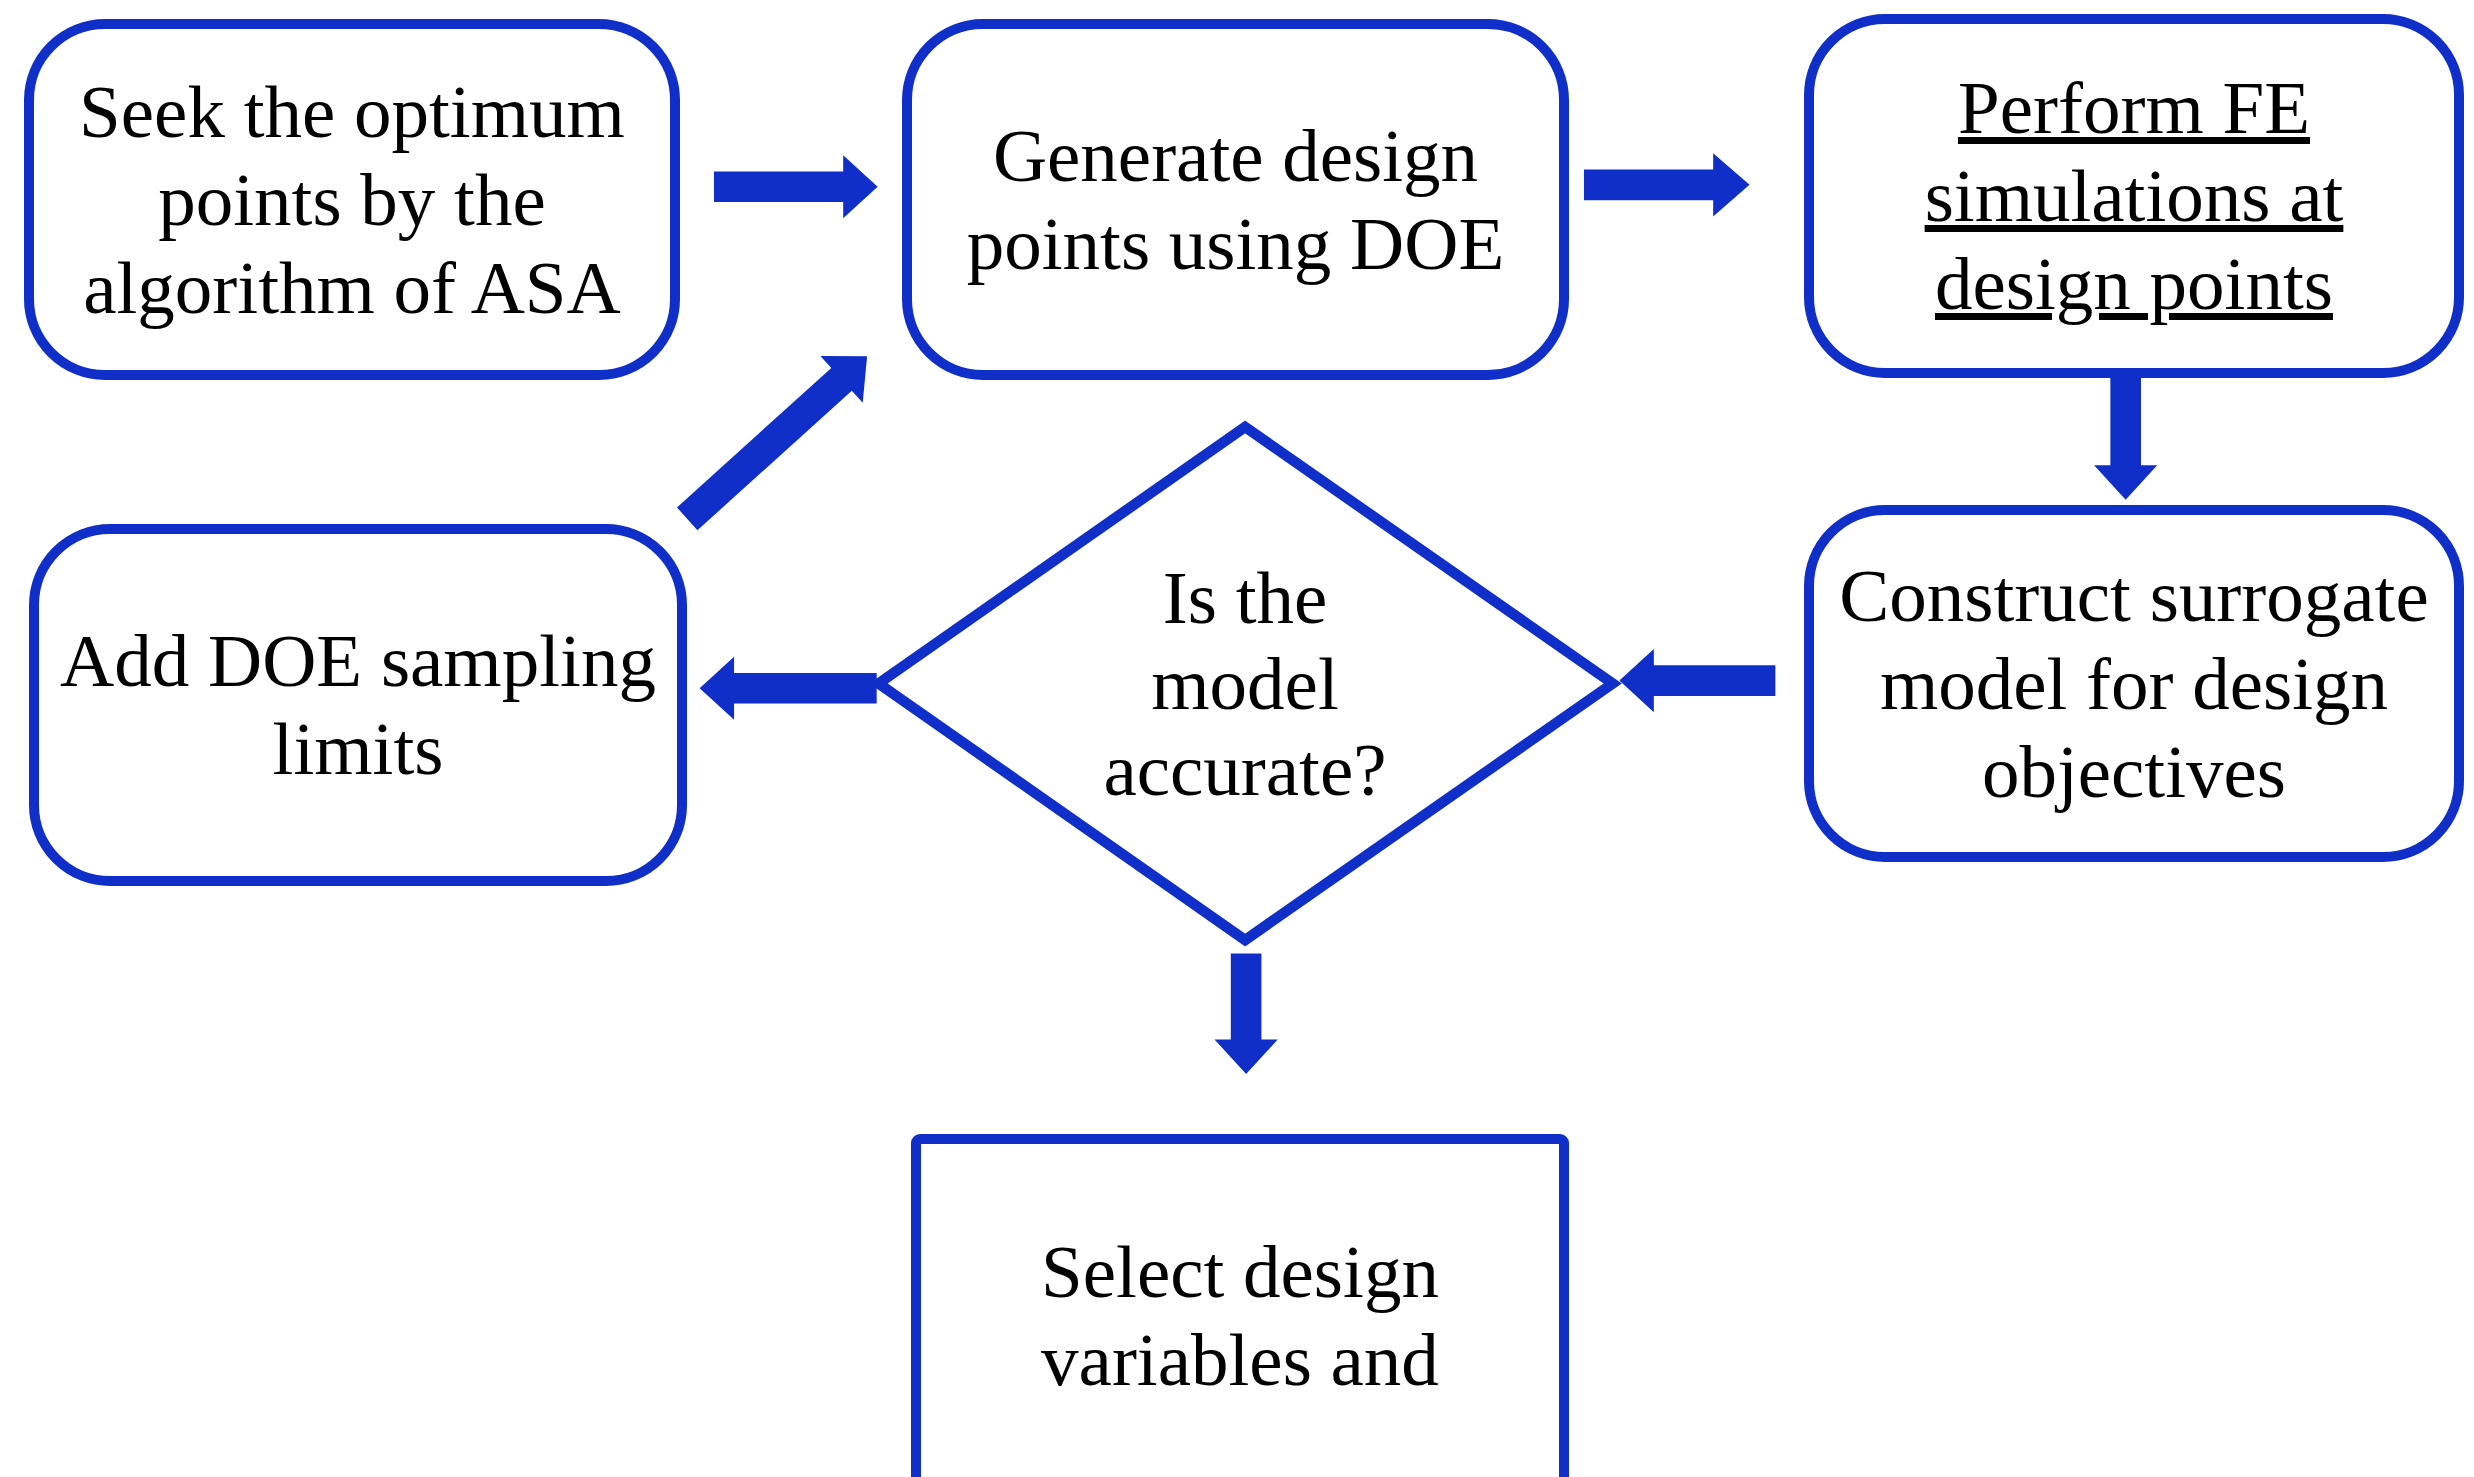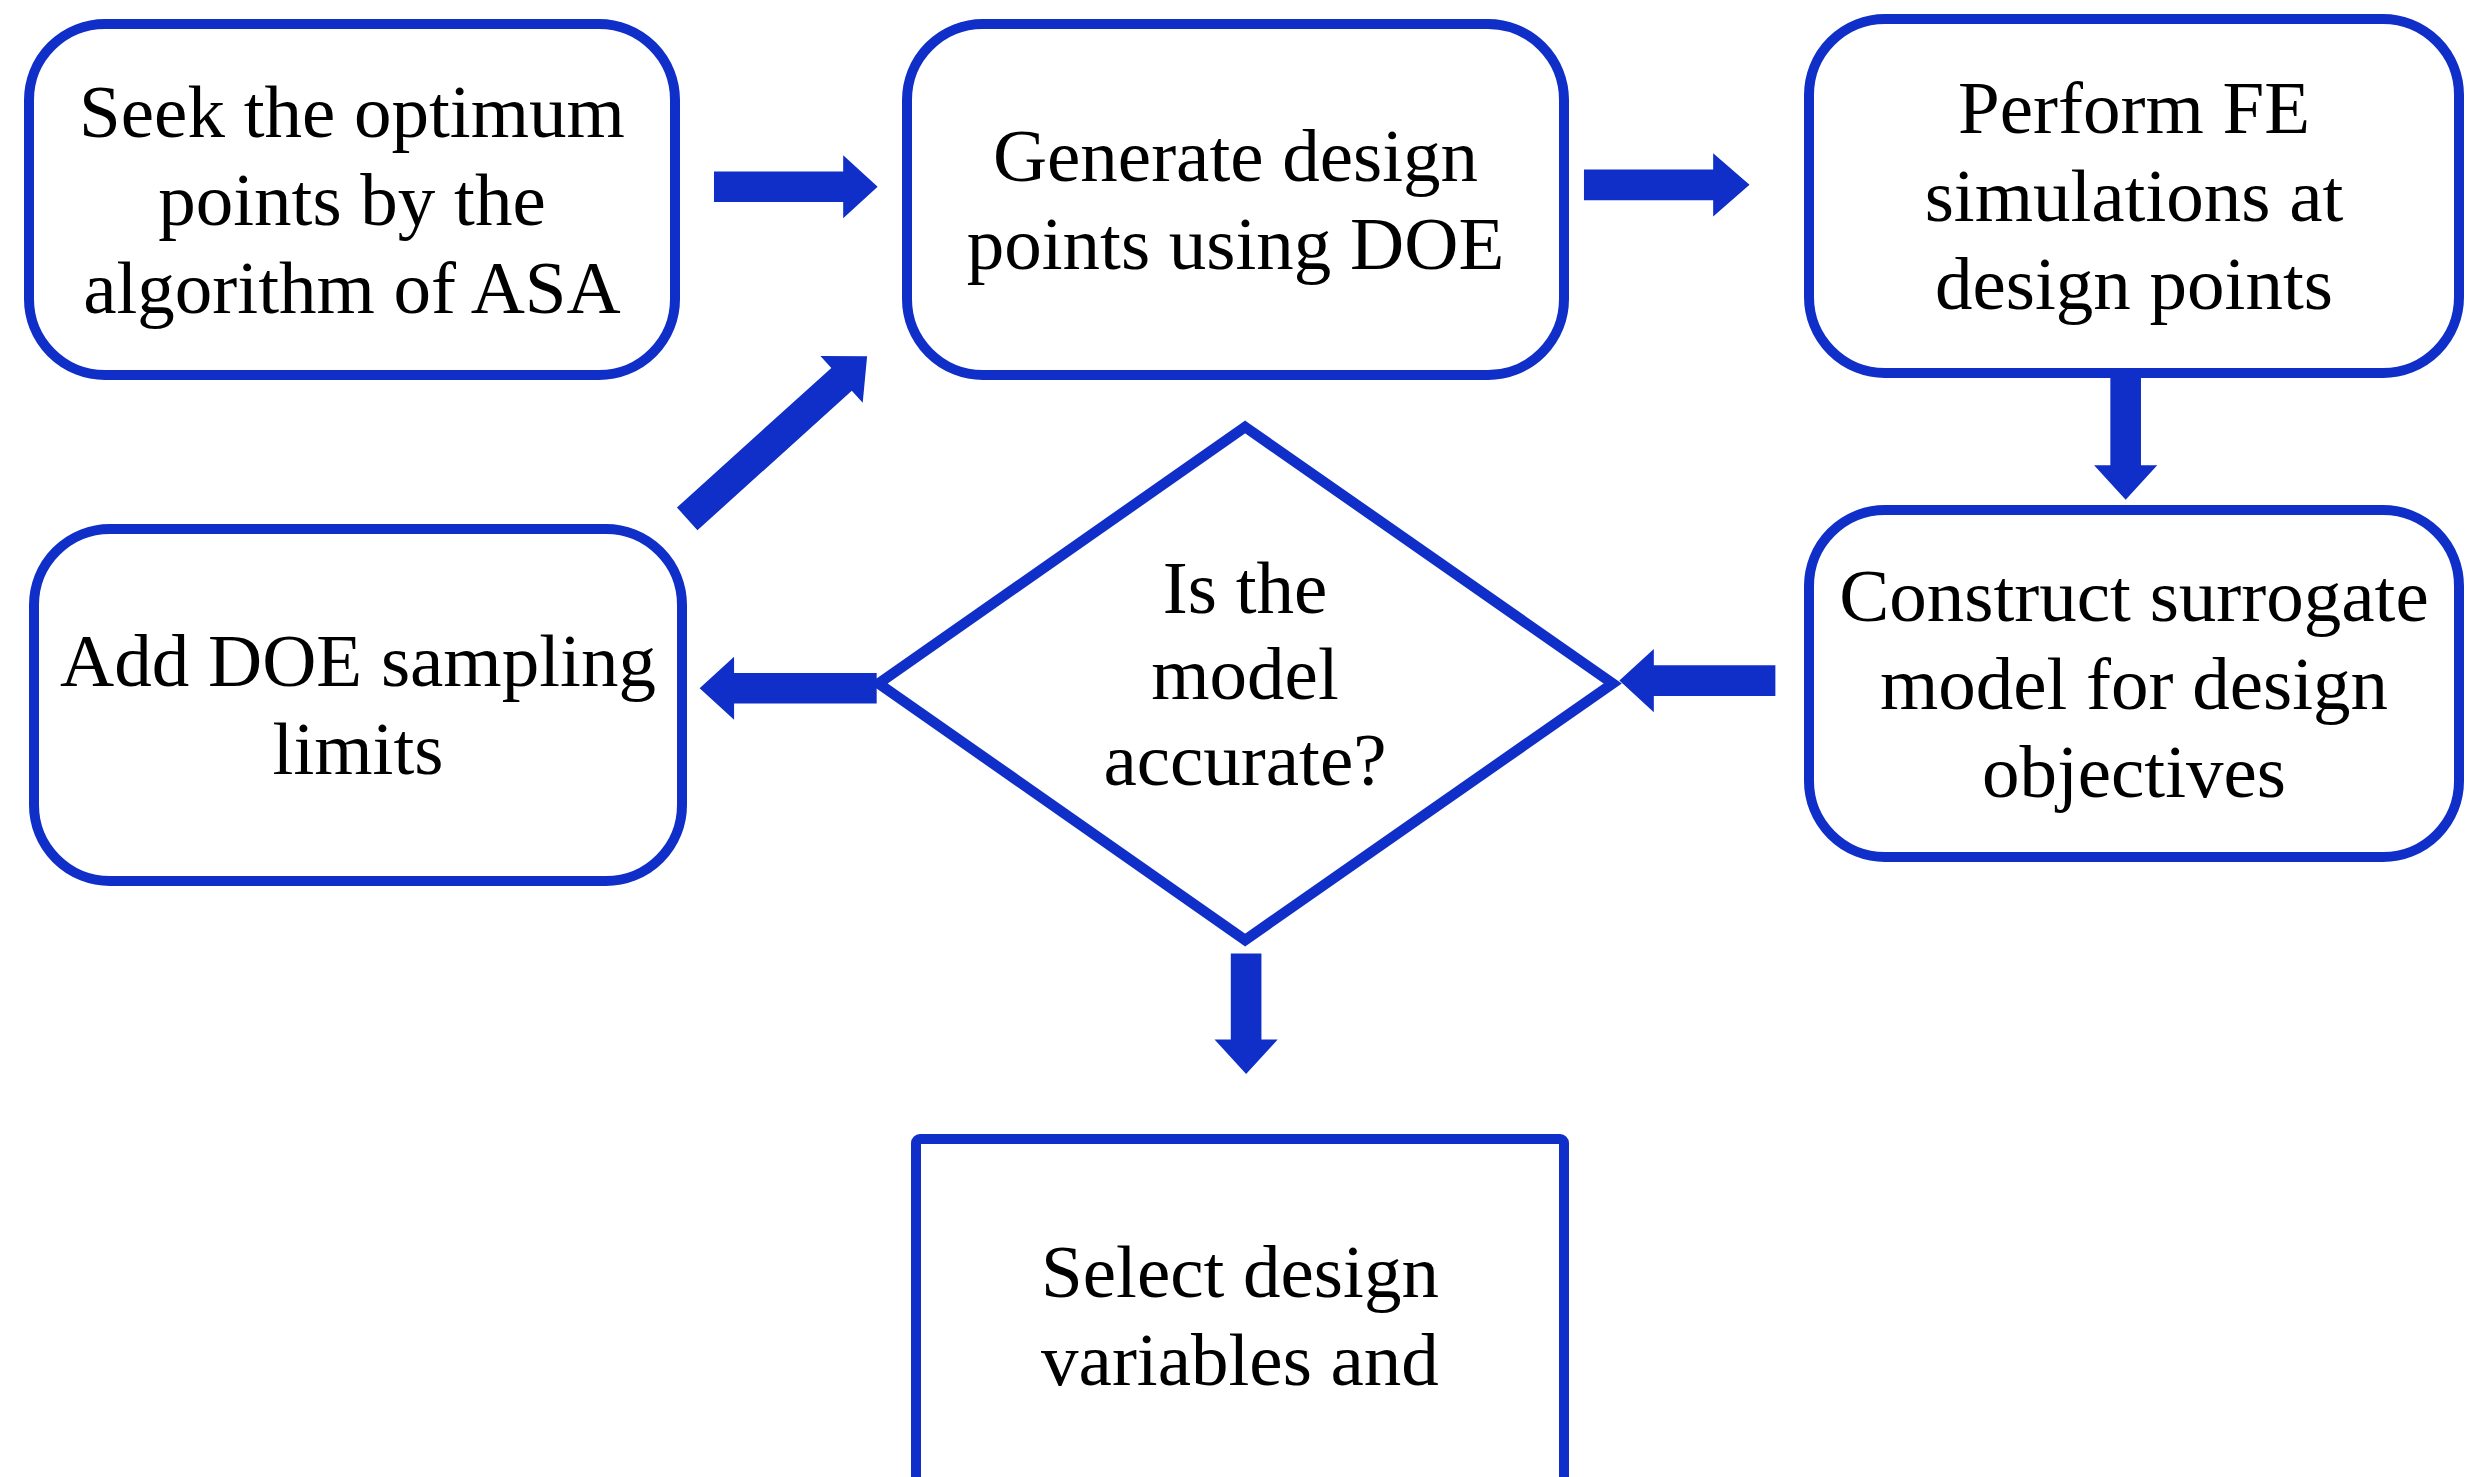--- a/index.html
+++ b/index.html
@@ -30,21 +30,21 @@
     display:flex;align-items:center;justify-content:center;
     text-align:center;
   }
   .label{
     font-size:75px;line-height:88px;
     white-space:nowrap;
   }
   .label span{display:block;}
   .decision-label{
     position:absolute;z-index:2;
-    display:flex;align-items:flex-start;justify-content:center;
+    display:flex;align-items:center;justify-content:center;
     text-align:center;background:transparent;
   }
   .decision-label .label{line-height:86px;}
 </style>
 </head>
 <body>
 
 <div class="stage">
 
   <svg class="arrow-layer" viewBox="0 0 2586 1544" xmlns="http://www.w3.org/2000/svg" aria-hidden="true">
@@ -74,21 +74,21 @@
     </div>
   </div>
 
   <div class="node" style="left:902px;top:19px;width:667px;height:361px;">
     <div class="label">
       <span>Generate design</span>
       <span>points using DOE</span>
     </div>
   </div>
 
-  <div class="node" style="left:1804px;top:14.4px;width:660px;height:364px;">
+  <div class="node" style="left:1804px;top:14.4px;width:660px;height:364px;text-decoration:underline;">
     <div class="label">
       <span>Perform FE</span>
       <span>simulations at</span>
       <span>design points</span>
     </div>
   </div>
 
   <div class="node" style="left:29px;top:504px;width:658px;height:362px;margin-top:20px;">
     <div class="label">
       <span>Add DOE sampling</span>

